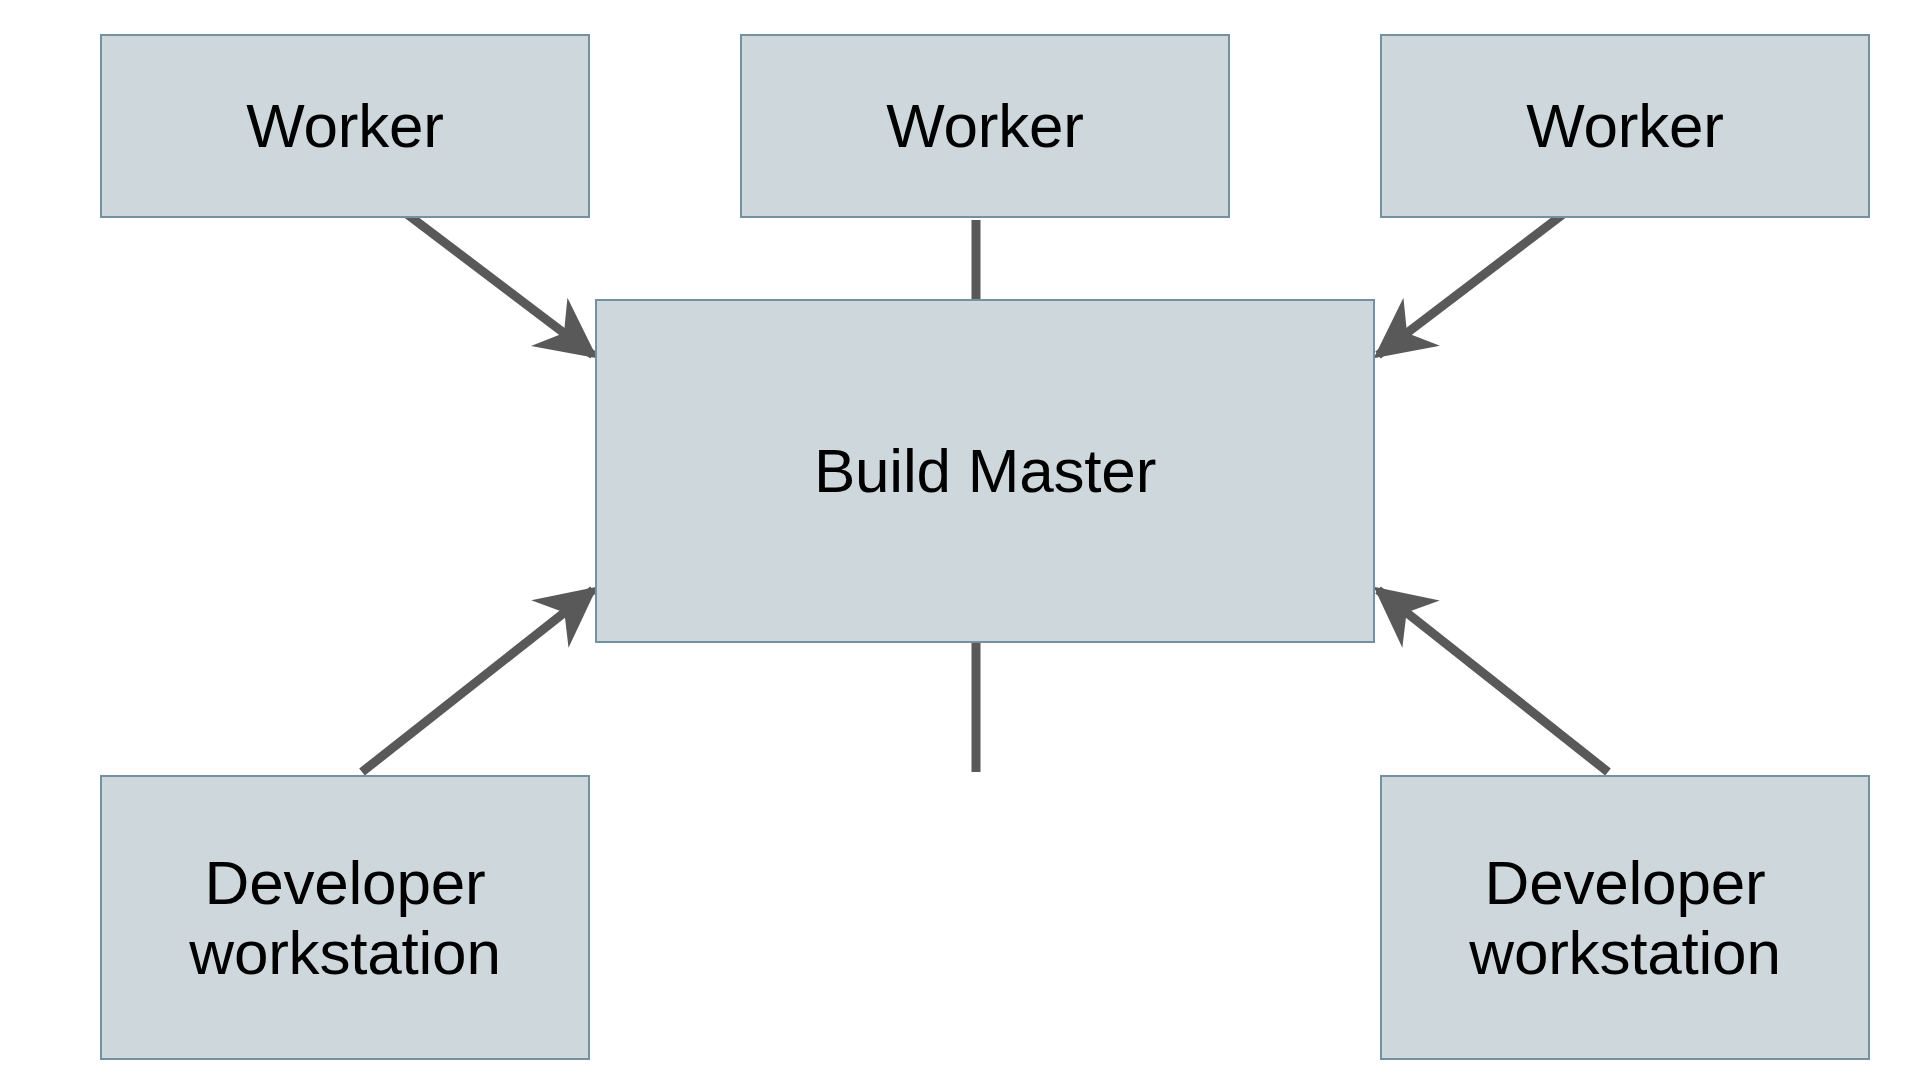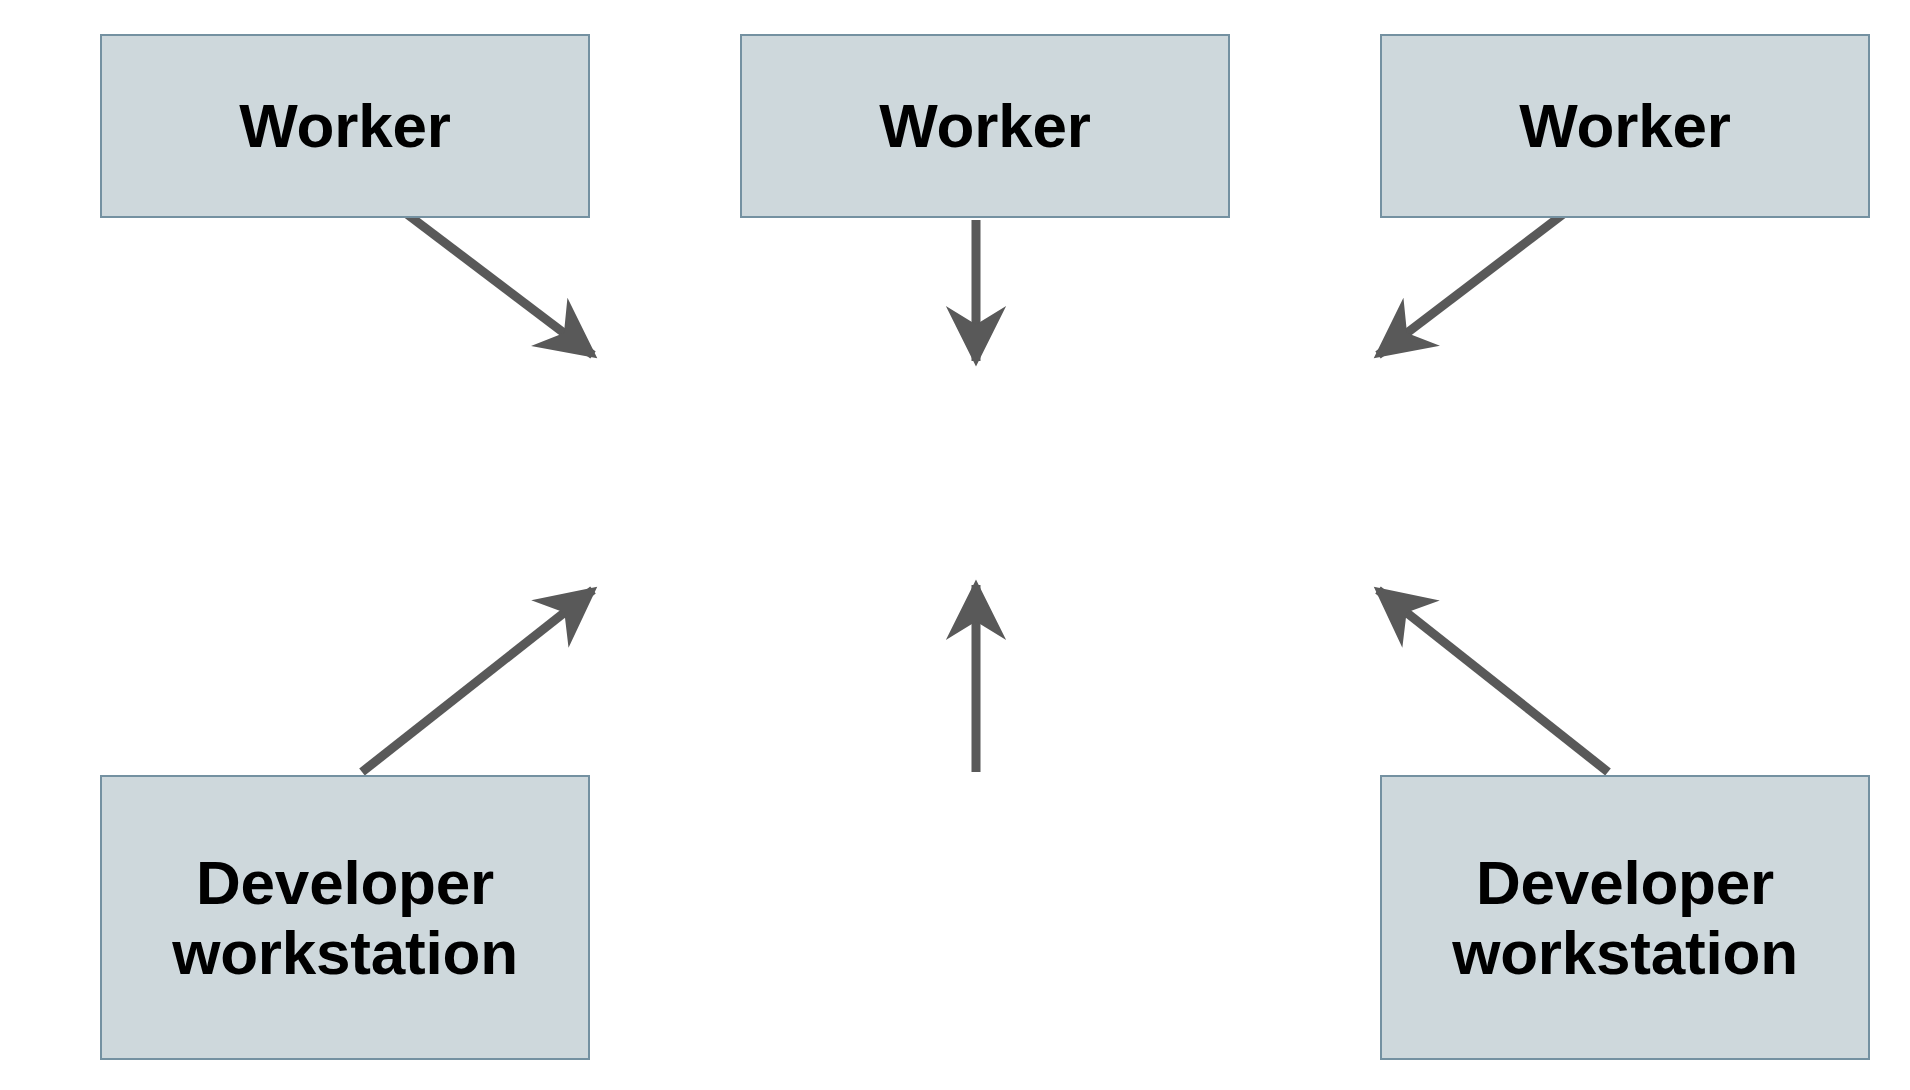--- a/index.html
+++ b/index.html
@@ -37,21 +37,20 @@
     text-align: center;
     color: #000000;
     line-height: 1.12;
     letter-spacing: -0.2px;
     white-space: pre-line;
   }
   .node-label {
     display: block;
     width: 100%;
     white-space: pre-line;
-    font-weight: bold;
   }
   
   #node-worker-1 { left: 100px;  top: 34px;  width: 490px; height: 184px; font-size: 62px; }
   #node-worker-2 { left: 740px;  top: 34px;  width: 490px; height: 184px; font-size: 62px; }
   #node-worker-3 { left: 1380px; top: 34px;  width: 490px; height: 184px; font-size: 62px; }
   
   #node-build-master { left: 595px; top: 299px; width: 780px; height: 344px; font-size: 62px; }
   
   #node-dev-1 { left: 100px;  top: 775px; width: 490px; height: 285px; font-size: 62px; }
   #node-ci    { left: 740px;  top: 775px; width: 490px; height: 285px; font-size: 62px; }
@@ -99,20 +98,23 @@
   </div>
 
   <div class="node" id="node-worker-2">
     <span class="node-label">Worker</span>
   </div>
 
   <div class="node" id="node-worker-3">
     <span class="node-label">Worker</span>
   </div>
 
+  <div class="node" id="node-build-master">
+    <span class="node-label">Build Master</span>
+  </div>
 
   <div class="node" id="node-dev-1">
     <span class="node-label">Developer
 workstation</span>
   </div>
 
 
   <div class="node" id="node-dev-2">
     <span class="node-label">Developer
 workstation</span>

